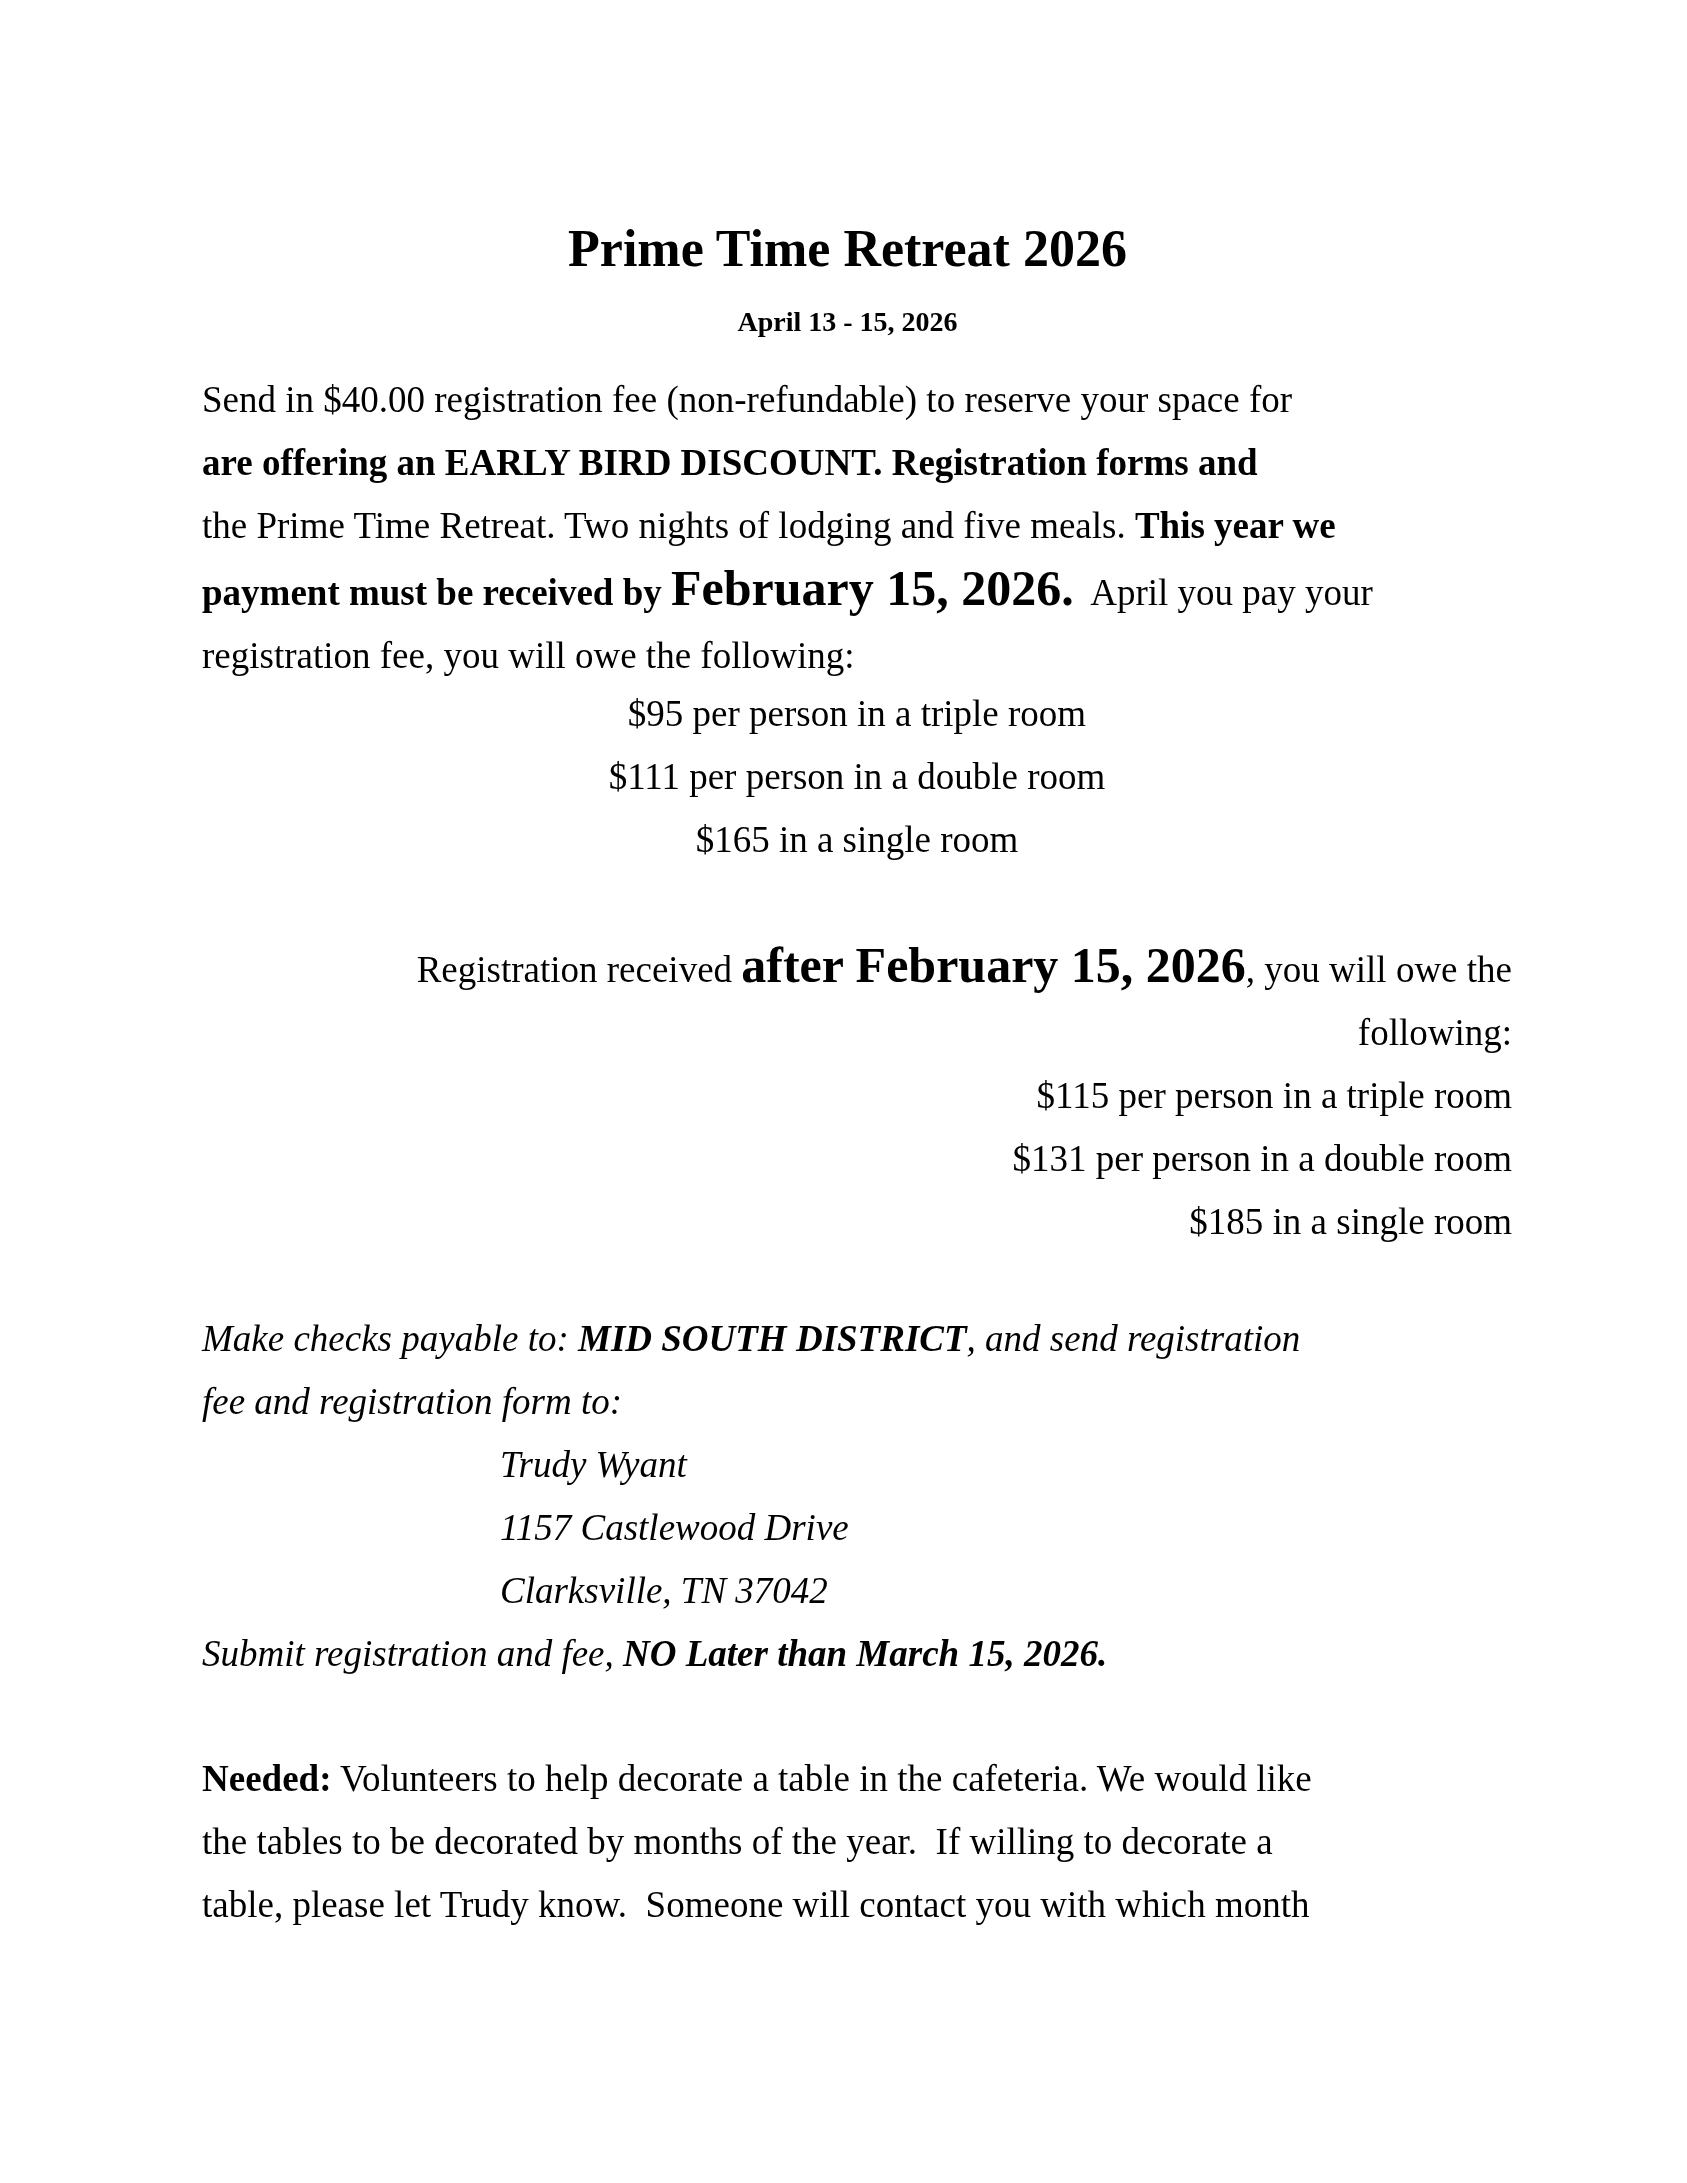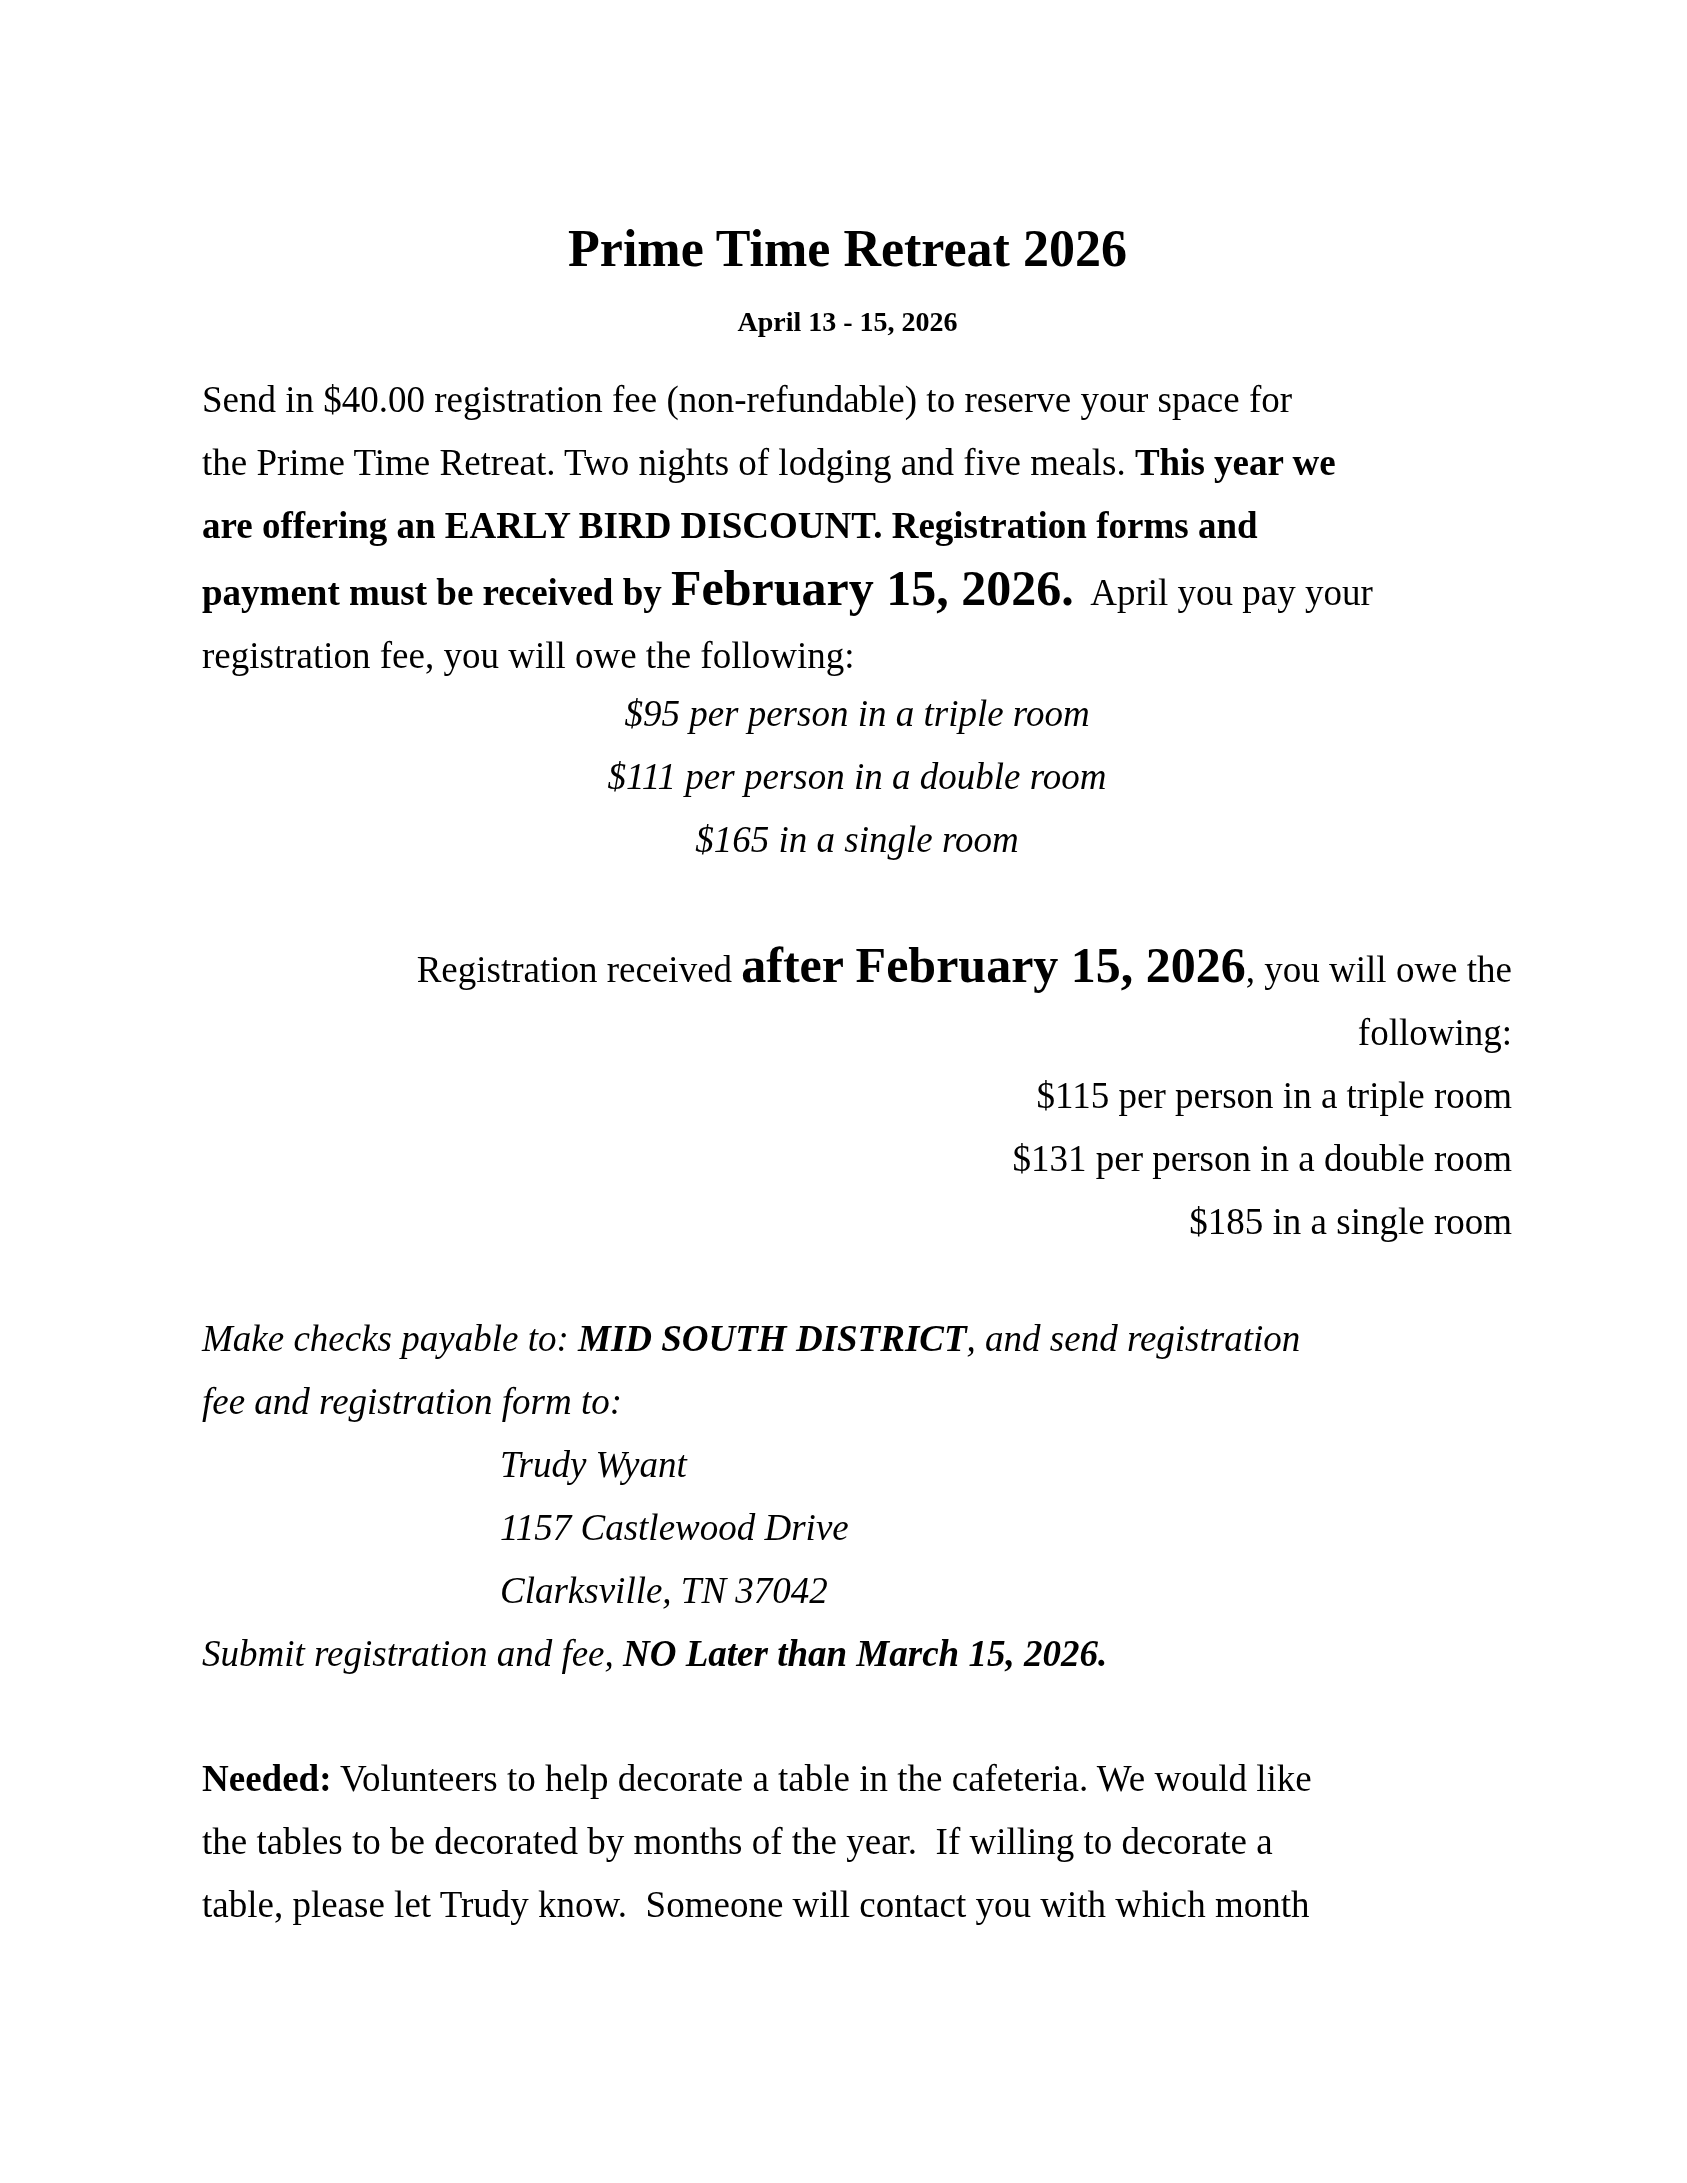--- a/index.html
+++ b/index.html
@@ -20,27 +20,27 @@
 </head>
 <body>
 
 <div class="page">
 
   <div class="title">Prime Time Retreat 2026</div>
   <div class="dates">April 13 - 15, 2026</div>
 
   <div class="block" style="top:354px;">
     <span class="line">Send in $40.00 registration fee (non-refundable) to reserve your space for</span>
+    <span class="line b">are offering an EARLY BIRD DISCOUNT. Registration forms and</span>
     <span class="line"><span>the Prime Time Retreat. Two nights of lodging and five meals. </span><span class="b">This year we</span></span>
-    <span class="line b">are offering an EARLY BIRD DISCOUNT. Registration forms and</span>
     <span class="line"><span class="b">payment must be received by </span><span class="b big">February 15, 2026.</span><span style="white-space:pre">  April you pay your</span></span>
     <span class="line">registration fee, you will owe the following:</span>
   </div>
 
-  <div class="block center" style="top:668px;font-style:italic;">
+  <div class="block center" style="top:668px;">
     <span class="line">$95 per person in a triple room</span>
     <span class="line">$111 per person in a double room</span>
     <span class="line">$165 in a single room</span>
   </div>
 
   <div class="block center" style="top:920px;text-align:right;">
     <span class="line"><span>Registration received </span><span class="b big">after February 15, 2026</span><span>, you will owe the</span></span>
     <span class="line">following:</span>
     <span class="line">$115 per person in a triple room</span>
     <span class="line">$131 per person in a double room</span>

